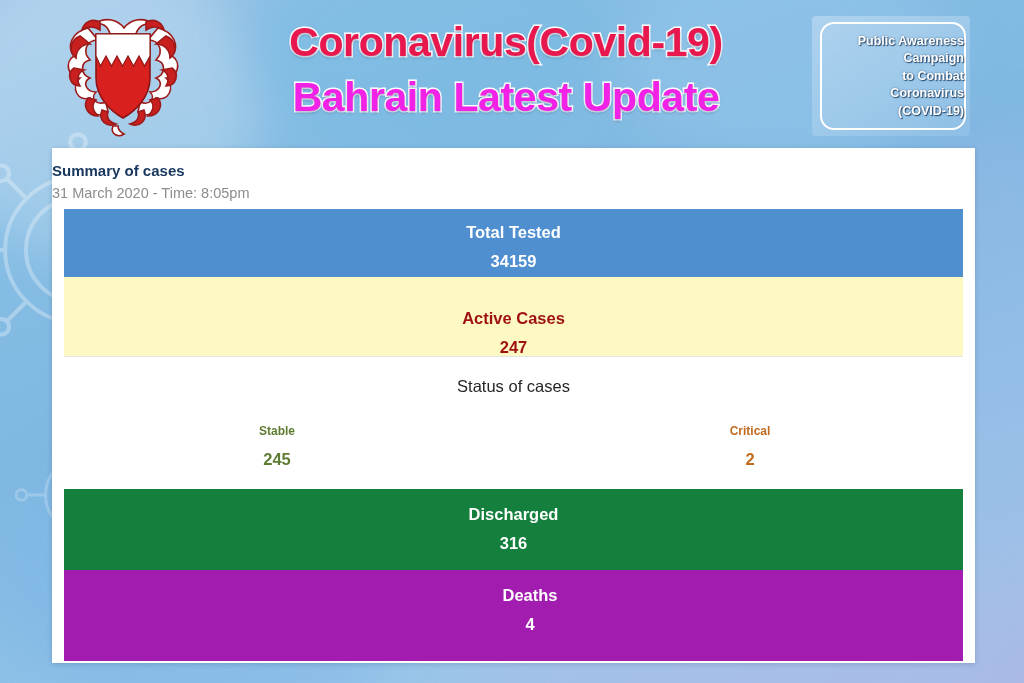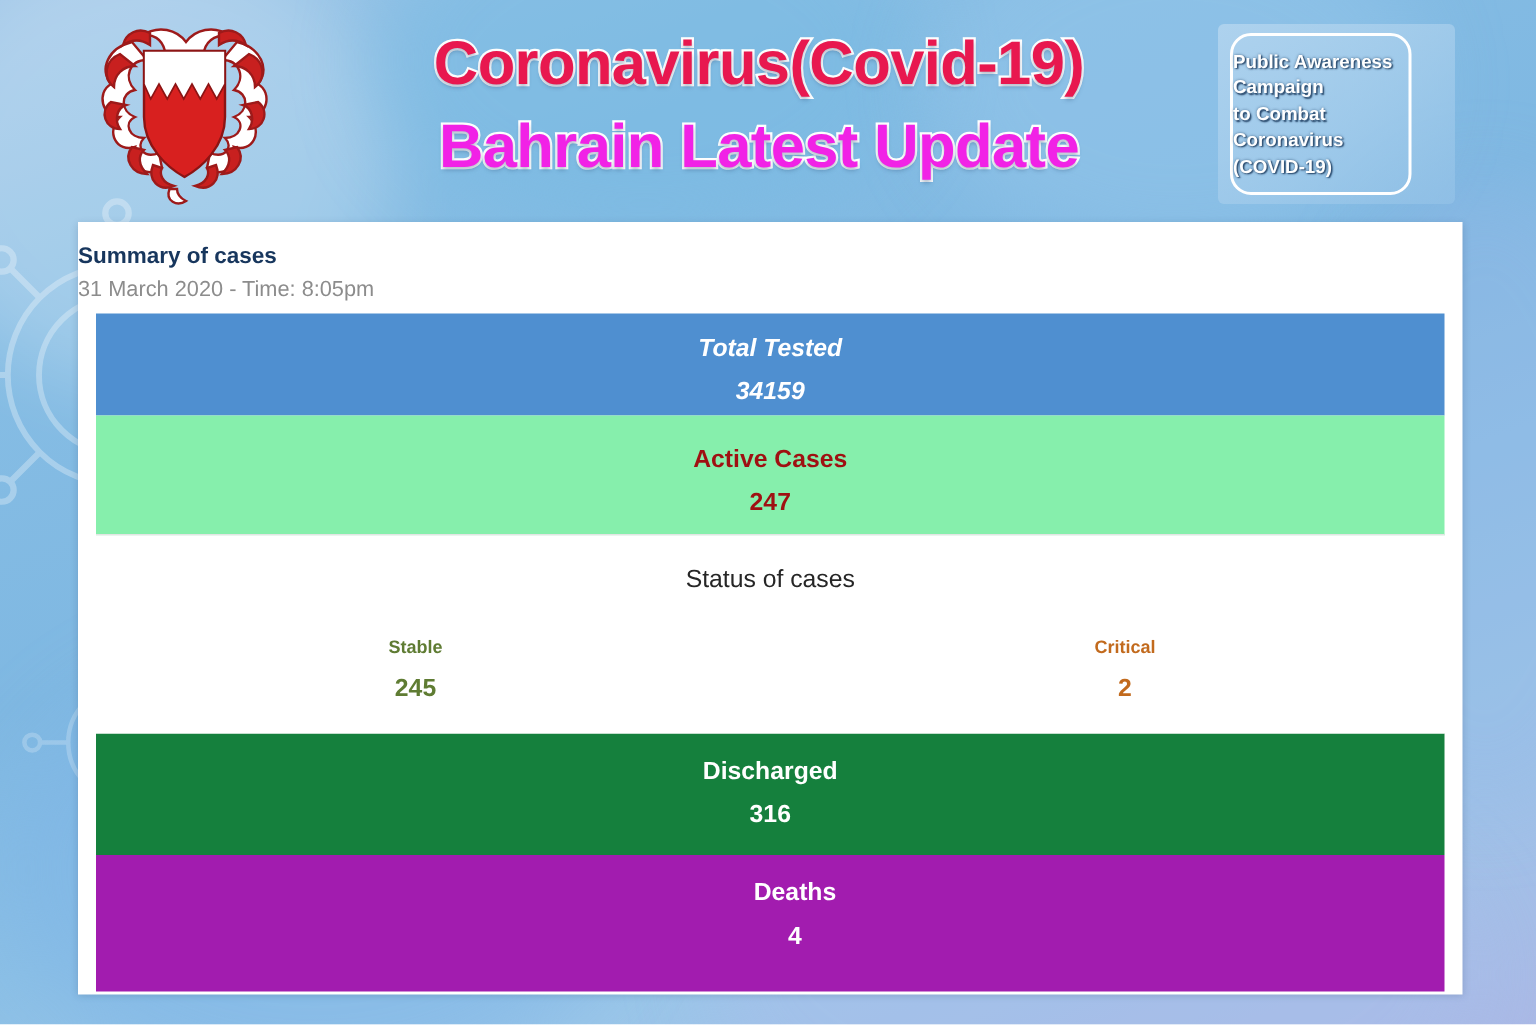--- a/index.html
+++ b/index.html
@@ -93,28 +93,28 @@
     top: 16px;
     width: 158px;
     height: 120px;
     background: linear-gradient(150deg, rgba(185,216,240,0.75), rgba(150,196,232,0.60));
     border-radius: 4px;
   }
   .awareness-badge {
     position: absolute;
     left: 820px;
     top: 22px;
-    width: 121px;
+    width: 146px;
     height: 108px;
     border: 2px solid #ffffff;
     border-radius: 14px;
     box-sizing: border-box;
     display: flex;
     flex-direction: column;
-    align-items: flex-start;
+    align-items: flex-end;
     justify-content: center;
     gap: 1px;
   }
   .awareness-badge span {
     display: block;
     color: #ffffff;
     font-size: 12.5px;
     font-weight: bold;
     line-height: 1.32;
     text-align: center;
@@ -165,26 +165,25 @@
     font-weight: bold;
     line-height: 1.1;
     margin-top: 11px;
   }
 
   .band-tested {
     background: #4f8fd0;
     height: 68px;
     padding-top: 14px;
     color: #ffffff;
-    font-style: italic;
   }
   .band-active {
-    background: #86efac;
+    background: #fef9c3;
     height: 80px;
-    padding-top: 20px;
+    padding-top: 32px;
     color: #9f1012;
     border-bottom: 1px solid #e4e4e4;
   }
   .band-status {
     background: #ffffff;
     height: 132px;
     padding-top: 20px;
     position: relative;
   }
   .status-heading {

